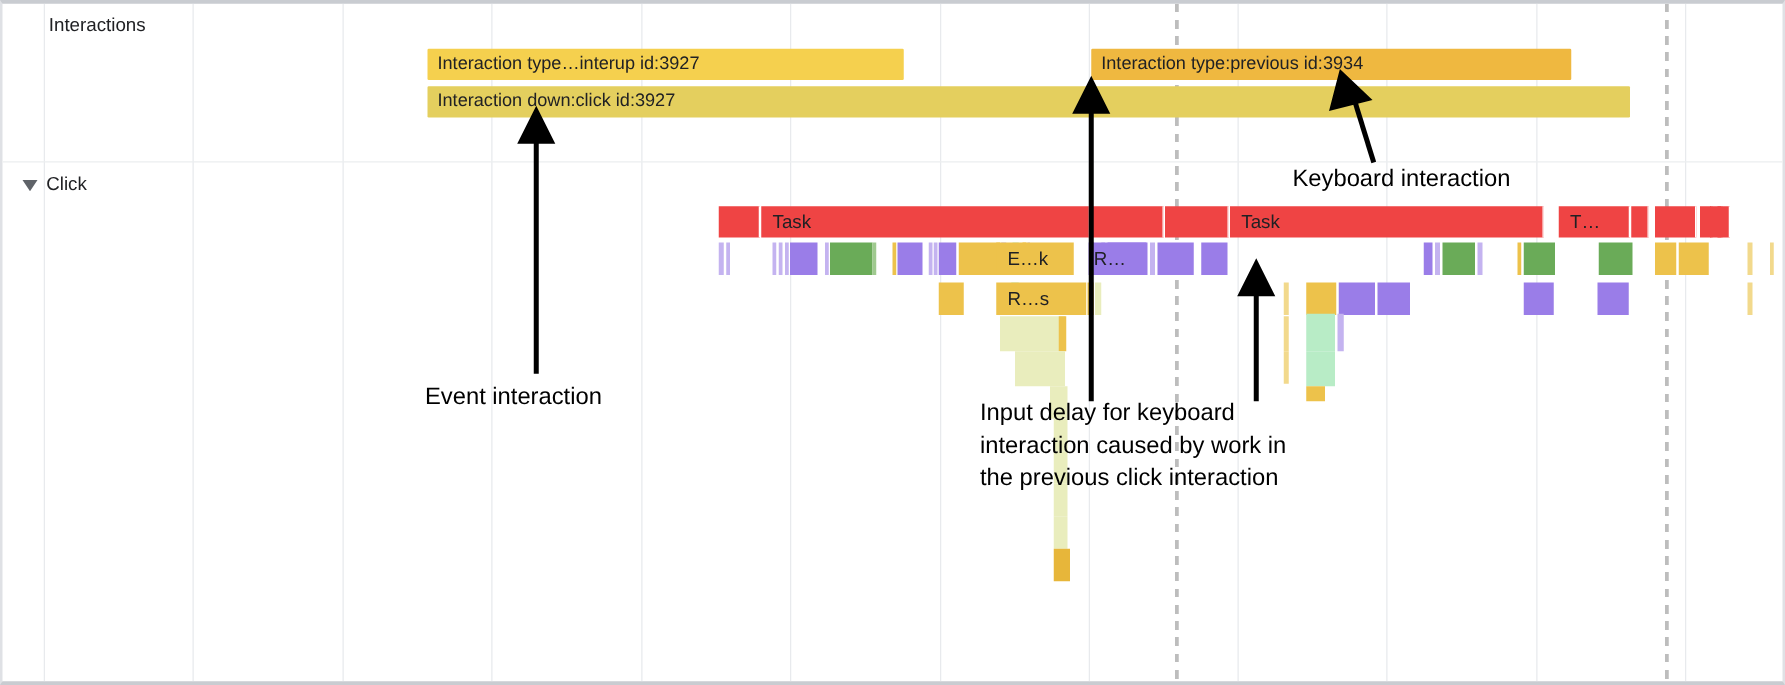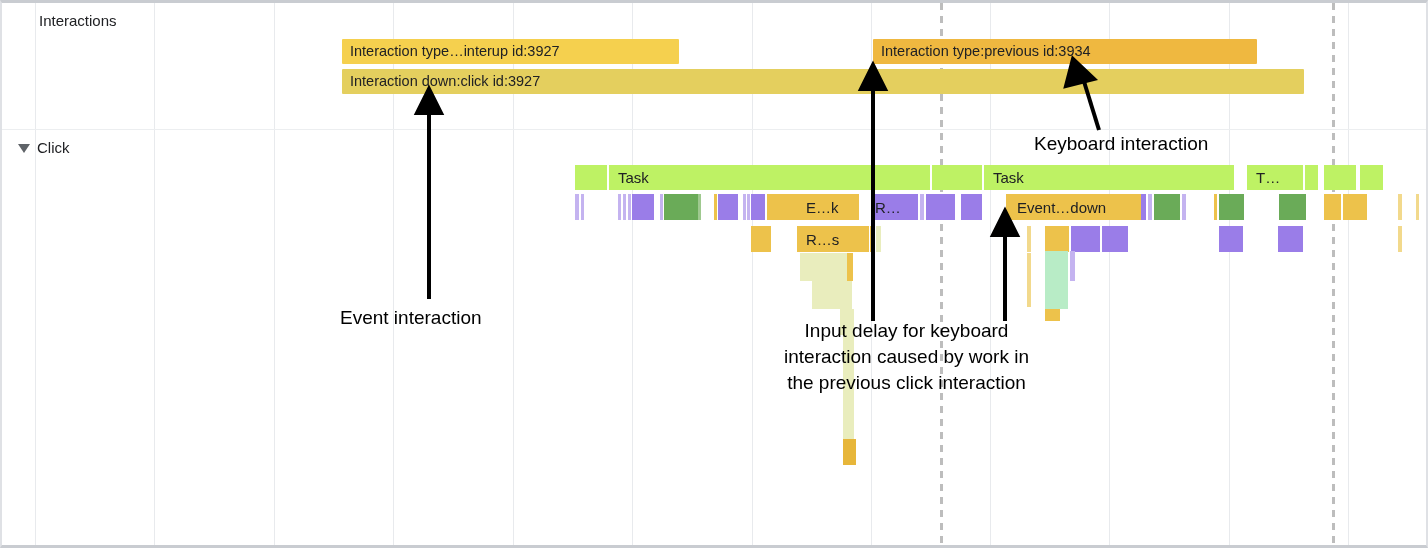--- a/index.html
+++ b/index.html
@@ -30,21 +30,21 @@
   .tri{position:absolute;width:0;height:0;border-left:6px solid transparent;
        border-right:6px solid transparent;border-top:9px solid #5f6368;}
 
   
   .ibar{position:absolute;height:25px;border-radius:1px;box-sizing:border-box;
         font-size:14.5px;color:#202124;line-height:25px;padding-left:8px;
         white-space:nowrap;overflow:hidden;}
 
   
   .blk{position:absolute;box-sizing:border-box;}
-  .task{background:#bef264;border-right:1px solid #ffffff;height:25px;
+  .task{background:#ef4444;border-right:1px solid #ffffff;height:25px;
         font-size:15px;color:#202124;line-height:25px;padding-left:9px;
         white-space:nowrap;overflow:hidden;}
   .lbl{font-size:15px;color:#202124;line-height:1;
        white-space:nowrap;overflow:hidden;}
 
   
   .anno{position:absolute;color:#000;font-size:19px;line-height:26px;white-space:pre;}
   svg.arrows{position:absolute;left:0;top:0;width:1428px;height:548px;overflow:visible;}
 </style>
 </head>
@@ -69,21 +69,21 @@
   <div id="dashlines">
       <div class="dashline" style="left: 938px;"></div>
       <div class="dashline" style="left: 1330px;"></div>
     </div>
 
   <div class="rowsep" style="top:126px"></div>
 
   <div class="track-label" style="left:37px;top:9px">Interactions</div>
 
   <div id="interaction-bars">
-      <div class="ibar" style="left: 340px; top: 36px; width: 337px; background: rgb(245, 208, 78);">Interaction type…interup id:3927</div>
+      <div class="ibar" style="left: 340px; top: 36px; width: 381px; background: rgb(245, 208, 78);">Interaction type…interup id:3927</div>
       <div class="ibar" style="left: 871px; top: 36px; width: 384px; background: rgb(239, 184, 64);">Interaction type:previous id:3934</div>
       <div class="ibar" style="left: 340px; top: 66px; width: 962px; background: rgb(228, 207, 94);">Interaction down:click id:3927</div>
     </div>
 
   <div class="tri" style="left:16px;top:141px"></div>
   <div class="track-label" style="left:35px;top:136px">Click</div>
 
   <div id="task-row">
       <div class="blk task" style="left: 573px; top: 162px; width: 33px;"></div>
       <div class="blk task" style="left: 607px; top: 162px; width: 263px;">Task</div>
@@ -168,23 +168,20 @@
 
   <div class="blk" style="left:795px;top:191px;width:62px;height:26px;background:#edc24b;">
     <span class="lbl" style="display:block;padding:6px 0 0 9px;">E…k</span>
   </div>
   <div class="blk" style="left:795px;top:223px;width:72px;height:26px;background:#edc24b;">
     <span class="lbl" style="display:block;padding:6px 0 0 9px;">R…s</span>
   </div>
   <div class="blk" style="left:869px;top:191px;width:46px;height:26px;background:#9a7de8;">
     <span class="lbl" style="display:block;padding:6px 0 0 4px;">R…</span>
   </div>
-  <div class="blk" style="left:1004px;top:191px;width:135px;height:26px;background:#edc24b;">
-    <span class="lbl" style="display:block;padding:6px 0 0 11px;">Event…down</span>
-  </div>
 
   <svg class="arrows" viewBox="0 0 1428 548">
     <g stroke="#000" stroke-width="4" fill="#000">
 
       <line x1="427" y1="296" x2="427" y2="104"></line>
       <polygon points="427,86 415,110 439,110"></polygon>
 
       <line x1="871" y1="318" x2="871" y2="80"></line>
       <polygon points="871,62 859,86 883,86"></polygon>
 
@@ -192,18 +189,18 @@
       <polygon points="1003,208 991,232 1015,232"></polygon>
 
       <line x1="1097" y1="127" x2="1080" y2="72"></line>
       <polygon points="1071,56 1064,83 1092,76"></polygon>
     </g>
   </svg>
 
   <div id="annotations">
       <div class="anno" style="left: 338px; top: 302px;">Event interaction</div>
       <div class="anno" style="left: 1032px; top: 128px;">Keyboard interaction</div>
-      <div class="anno" style="left: 782px; top: 315px; text-align: center;">Input delay for keyboard
+      <div class="anno" style="left: 782px; top: 315px; ">Input delay for keyboard
 interaction caused by work in
 the previous click interaction</div>
     </div>
 
 </div>
 
 </body></html>

